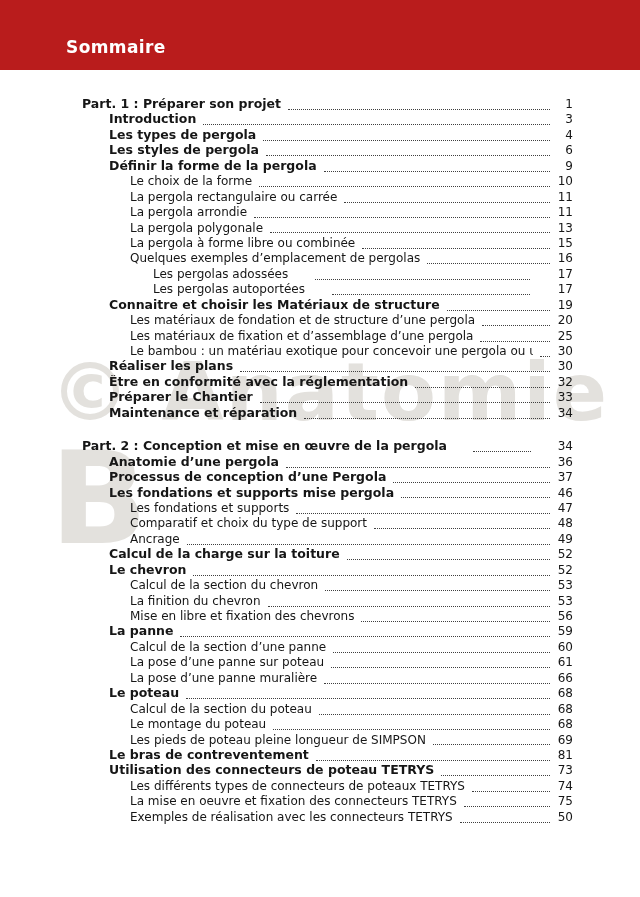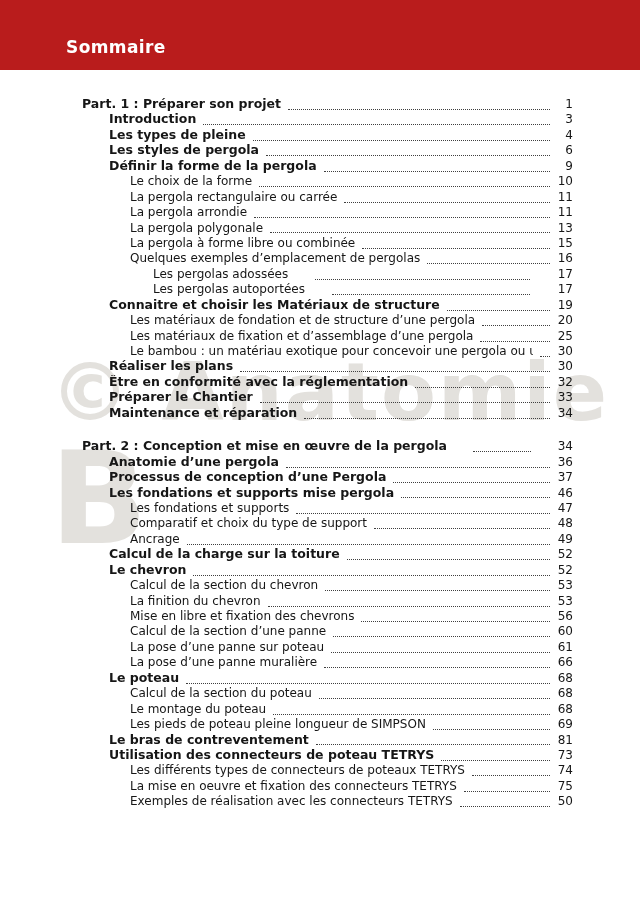--- a/index.html
+++ b/index.html
@@ -97,21 +97,21 @@
         <span class="label">Part. 1 : Préparer son projet</span>
         <span class="leader"></span>
         <span class="pageno">1</span>
       </div>
       <div class="toc-row lvl2">
         <span class="label">Introduction</span>
         <span class="leader"></span>
         <span class="pageno">3</span>
       </div>
       <div class="toc-row lvl2">
-        <span class="label">Les types de pleine</span>
+        <span class="label">Les types de pergola</span>
         <span class="leader"></span>
         <span class="pageno">4</span>
       </div>
       <div class="toc-row lvl2">
         <span class="label">Les styles de pergola</span>
         <span class="leader"></span>
         <span class="pageno">6</span>
       </div>
       <div class="toc-row lvl2">
         <span class="label">Définir la forme de la pergola</span>
@@ -251,20 +251,25 @@
       <div class="toc-row lvl3">
         <span class="label">La finition du chevron</span>
         <span class="leader"></span>
         <span class="pageno">53</span>
       </div>
       <div class="toc-row lvl3">
         <span class="label">Mise en libre et fixation des chevrons</span>
         <span class="leader"></span>
         <span class="pageno">56</span>
       </div>
+      <div class="toc-row lvl2">
+        <span class="label">La panne</span>
+        <span class="leader"></span>
+        <span class="pageno">59</span>
+      </div>
       <div class="toc-row lvl3">
         <span class="label">Calcul de la section d’une panne</span>
         <span class="leader"></span>
         <span class="pageno">60</span>
       </div>
       <div class="toc-row lvl3">
         <span class="label">La pose d’une panne sur poteau</span>
         <span class="leader"></span>
         <span class="pageno">61</span>
       </div>

